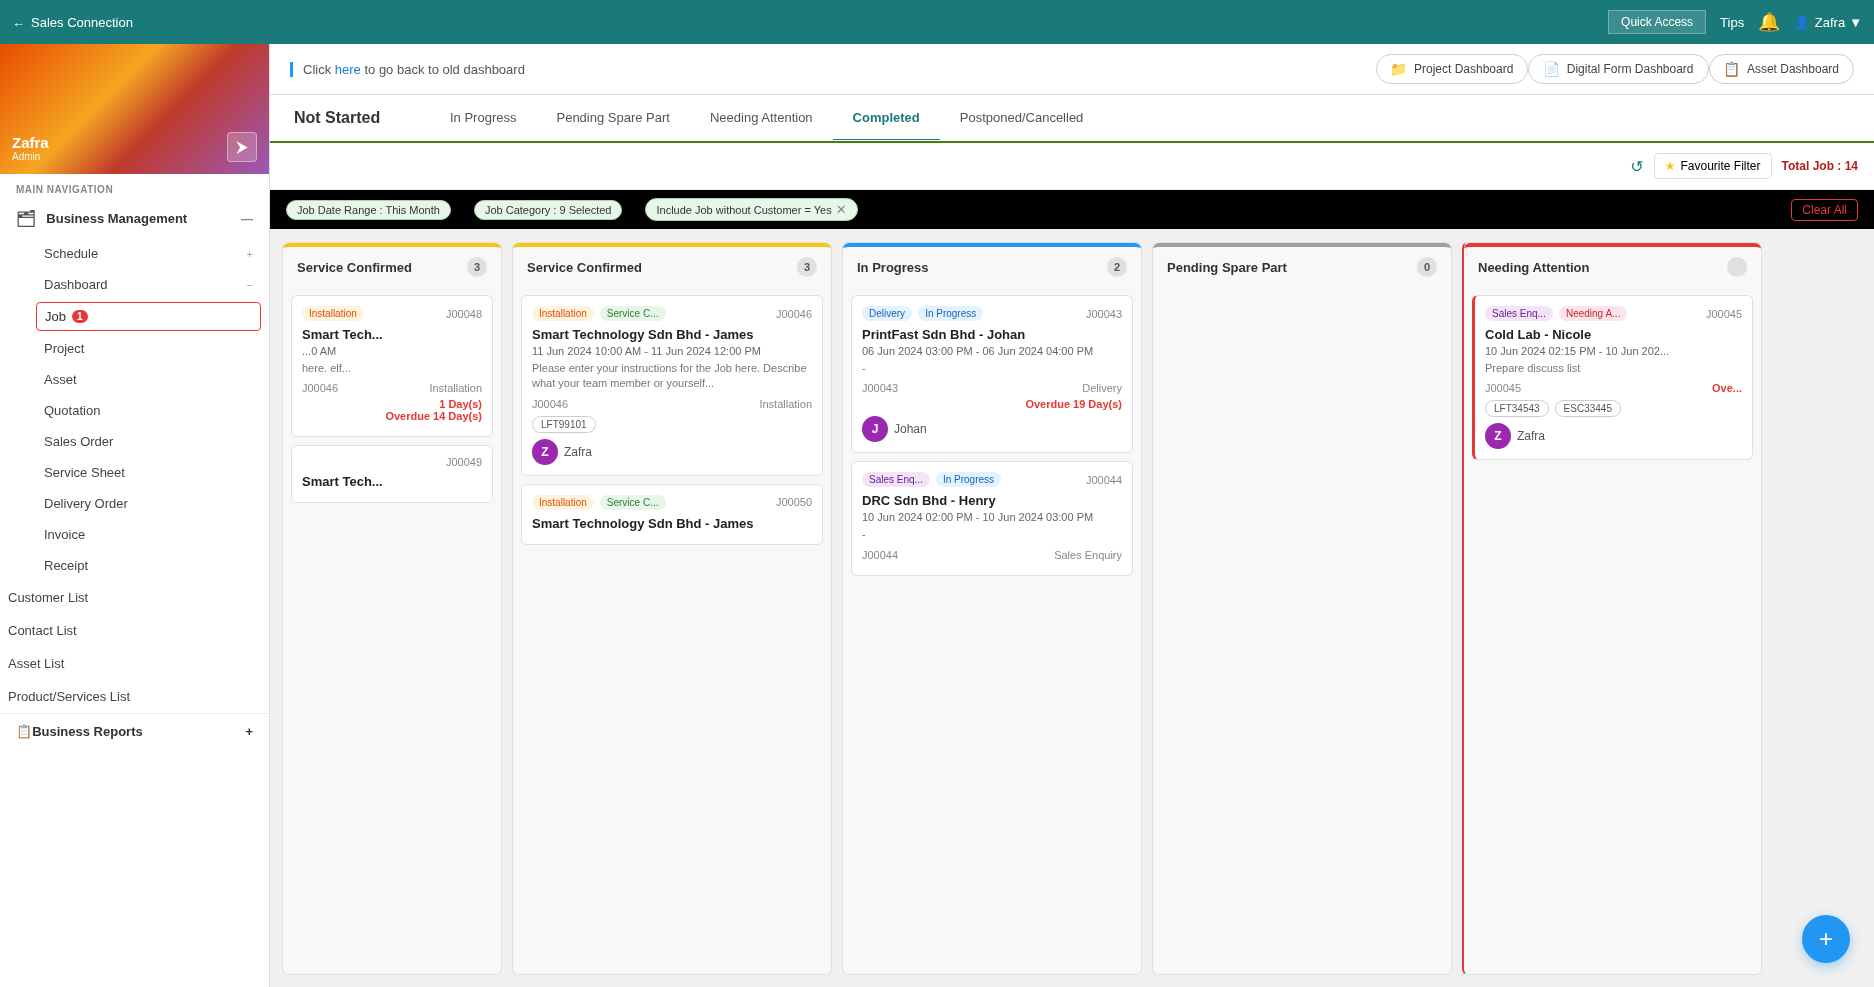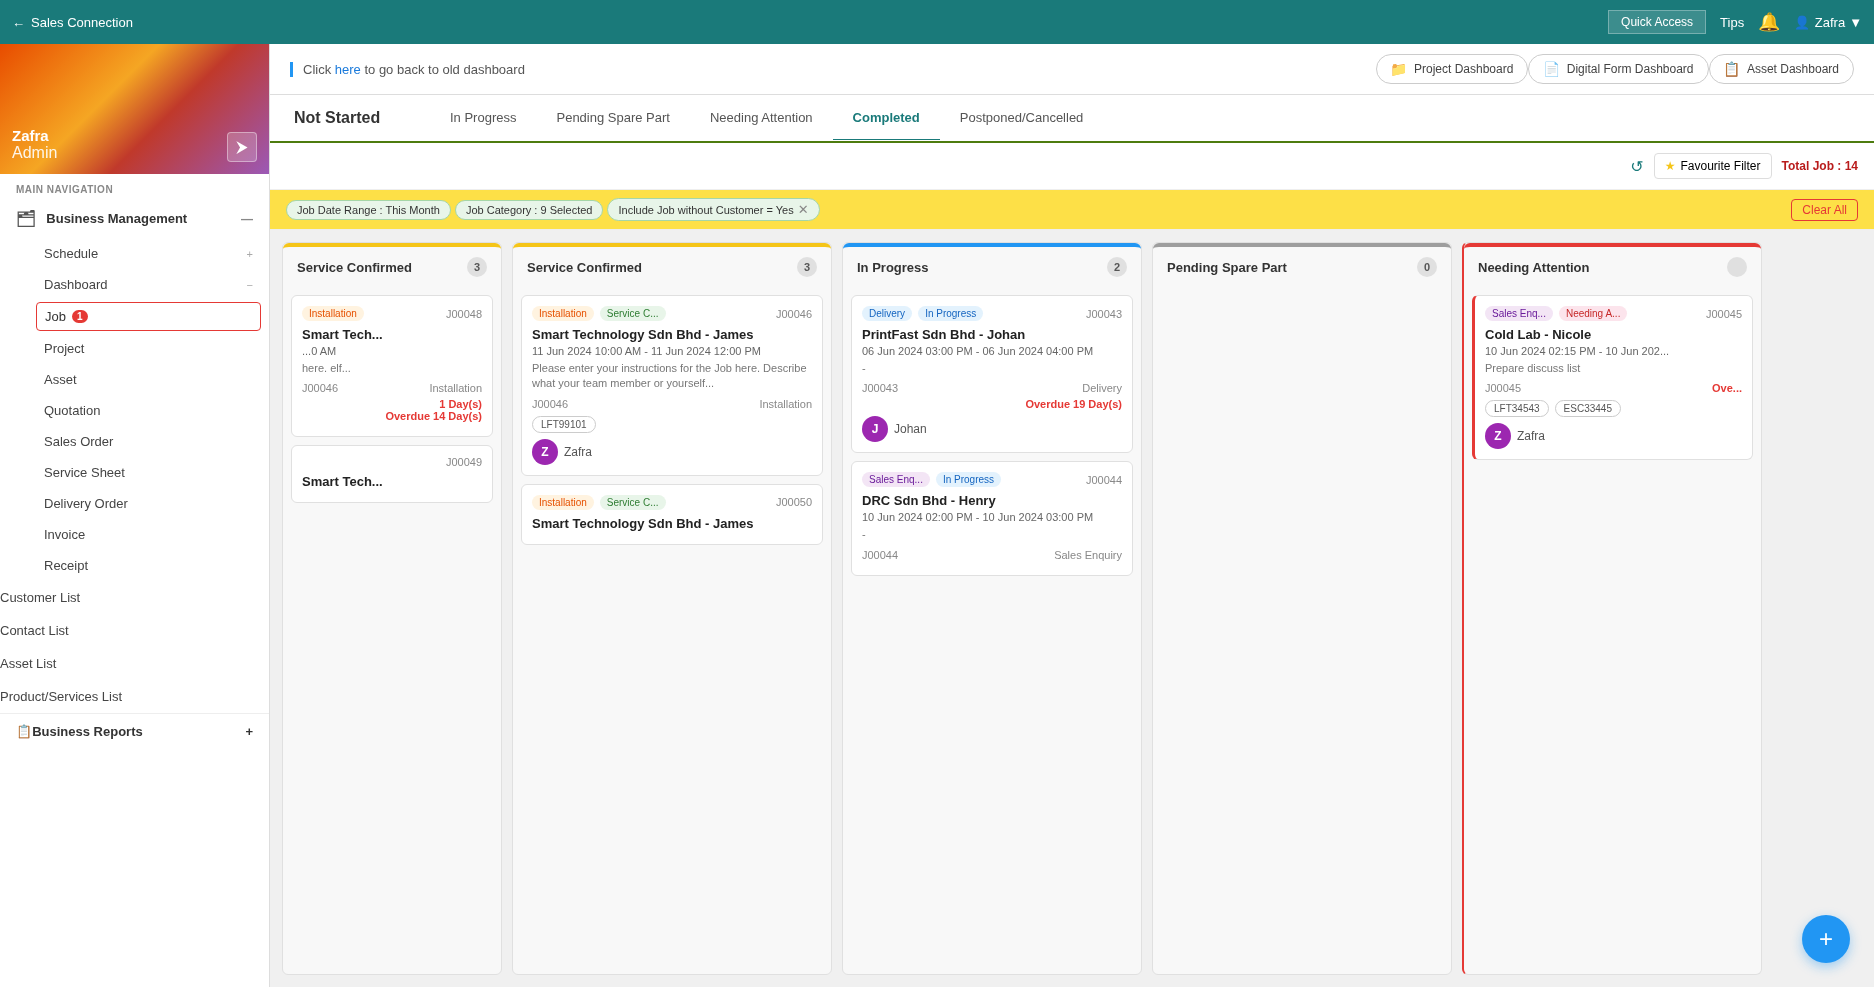--- a/index.html
+++ b/index.html
@@ -46,21 +46,21 @@
     .sidebar-header {
       height: 130px;
       background: linear-gradient(135deg, #e84c00 0%, #f5a623 40%, #c0392b 60%, #9b59b6 100%);
       display: flex;
       align-items: flex-end;
       padding: 12px;
       position: relative;
     }
     .sidebar-user-info { color: white; }
     .sidebar-user-name { font-size: 15px; font-weight: 600; }
-    .sidebar-user-role { font-size: 16px; opacity: 0.9; }
+    .sidebar-user-role { font-size: 10px; opacity: 0.9; }
     .sidebar-logout {
       position: absolute; right: 12px; bottom: 12px;
       background: rgba(255,255,255,0.2);
       border: 1px solid rgba(255,255,255,0.4);
       color: white;
       width: 30px; height: 30px;
       border-radius: 4px;
       display: flex; align-items: center; justify-content: center;
       cursor: pointer; font-size: 16px;
     }
@@ -109,21 +109,21 @@
       color: white;
       font-size: 10px;
       padding: 1px 5px;
       border-radius: 10px;
       margin-left: 6px;
       font-weight: 700;
     }
     .nav-sub-item .sub-toggle { margin-left: auto; color: #aaa; font-size: 11px; }
 
     .nav-flat-item {
-      padding: 9px 0;
+      padding: 9px 8px;
       cursor: pointer;
       color: #444;
       font-size: 13px;
     }
 
     .nav-group-header2 {
       display: flex;
       align-items: center;
       padding: 10px 16px;
       cursor: pointer;
@@ -212,25 +212,25 @@
     .refresh-btn { background: none; border: none; cursor: pointer; font-size: 16px; color: #1a7a7a; }
     .fav-filter-btn {
       display: flex; align-items: center; gap: 5px;
       border: 1px solid #ddd; border-radius: 4px;
       padding: 5px 10px; background: white; cursor: pointer; font-size: 12px;
     }
     .total-job-label { font-size: 12px; font-weight: 600; color: #b91c1c; }
 
     
     .filter-bar {
-      background: #fde047;
+      background: #000000;
       padding: 8px 16px;
       display: flex;
       align-items: center;
-      gap: 4px;
+      gap: 23px;
       border-bottom: 1px solid #eee;
     }
     .filter-chip {
       background: #e8f5e9;
       border: 1px solid #a5d6a7;
       border-radius: 14px;
       padding: 3px 10px;
       font-size: 11px;
       color: #333;
       display: flex; align-items: center; gap: 4px;

